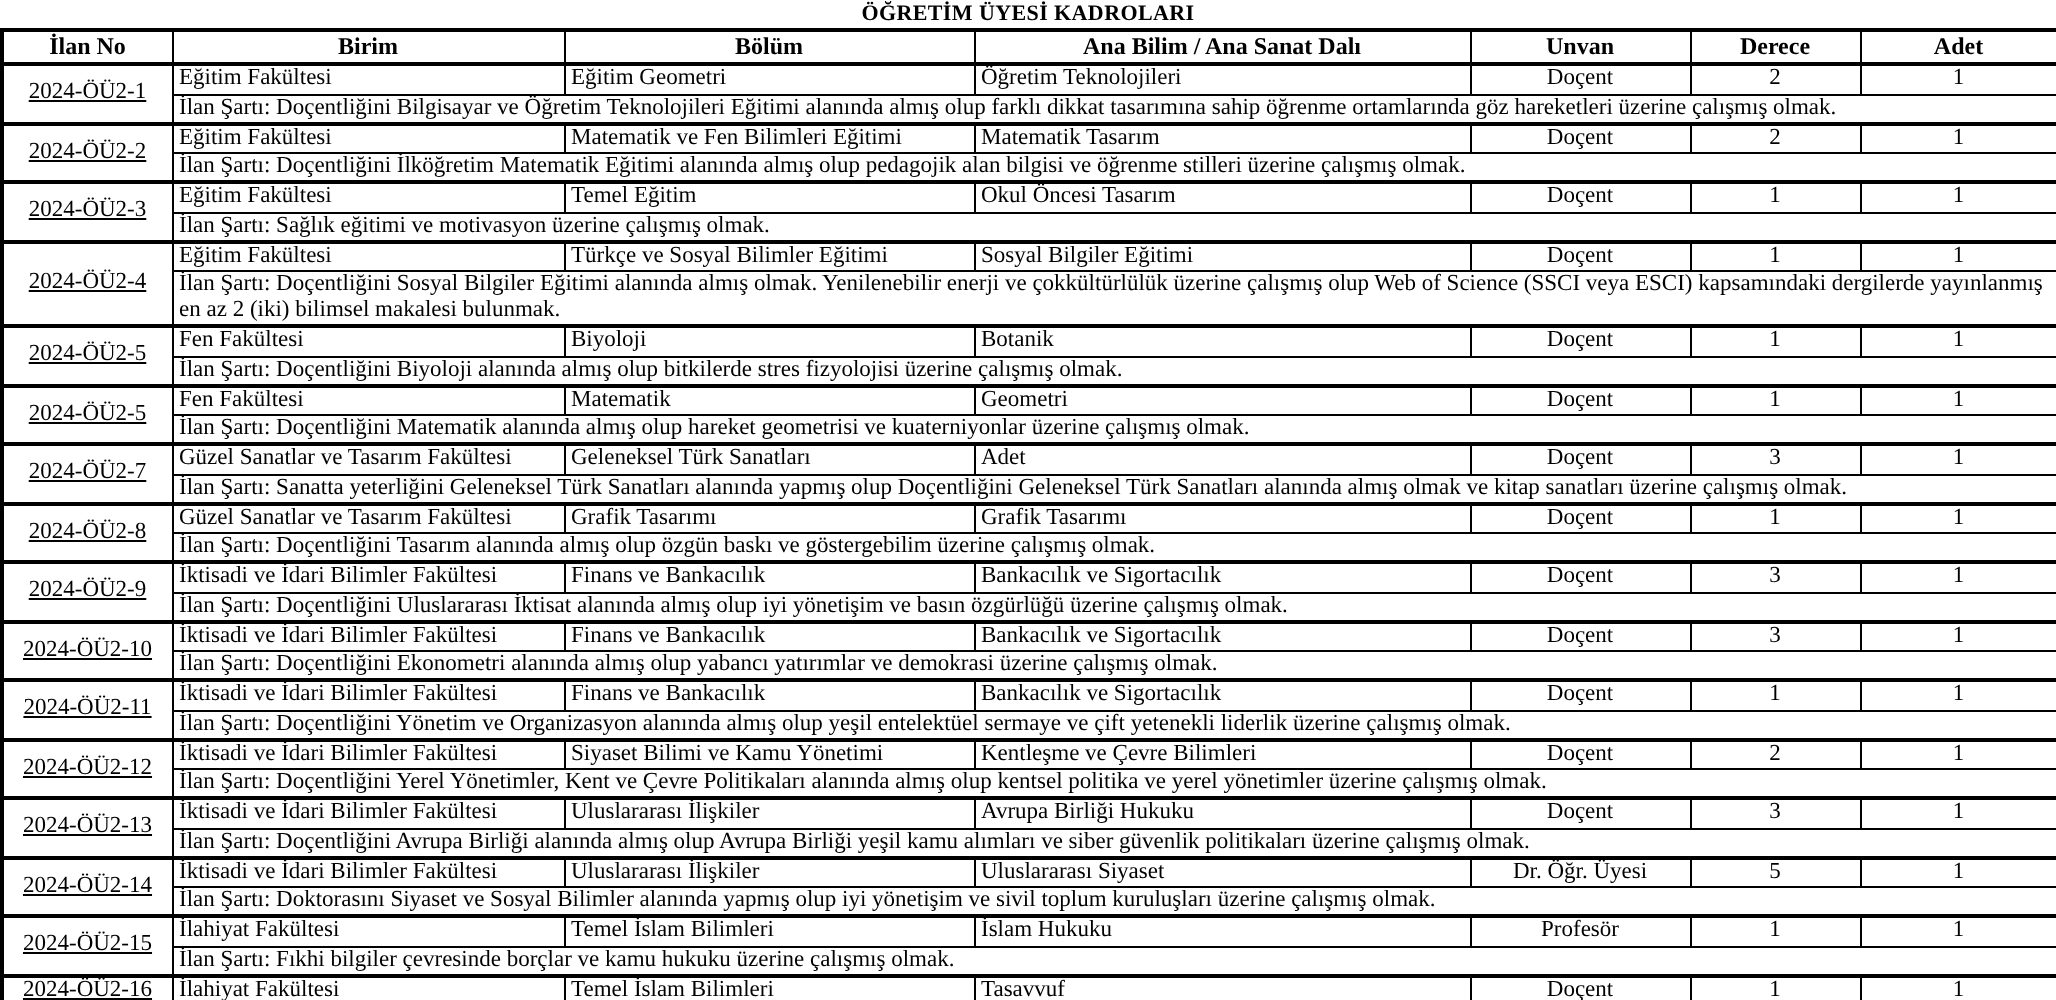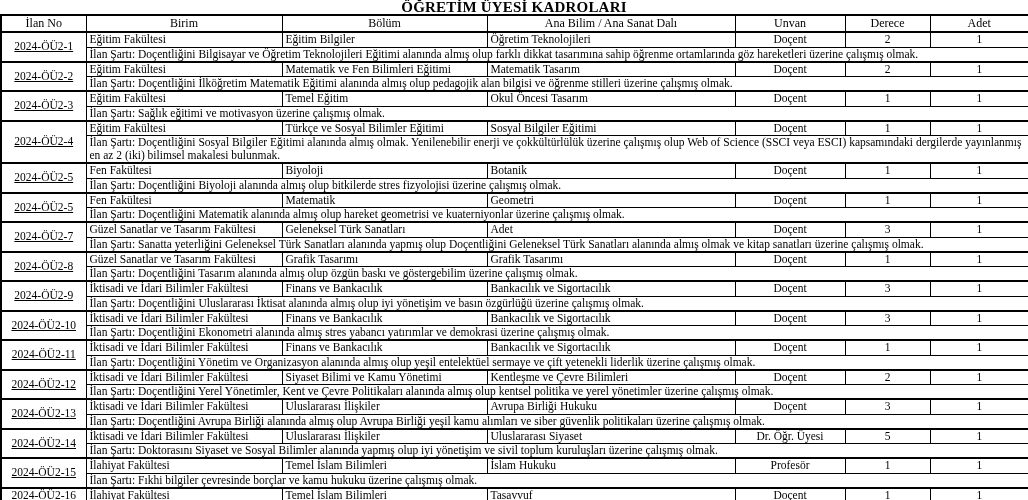--- a/index.html
+++ b/index.html
@@ -5,21 +5,21 @@
   html, body { margin: 0; padding: 0; background: #ffffff; }
   body {
     width: 1028px;
     font-family: "Liberation Serif", "DejaVu Serif", serif;
     color: #000000;
   }
   .page-title {
     width: 1028px;
     text-align: center;
     font-weight: bold;
-    font-size: 15px;
+    font-size: 11px;
     line-height: 14px;
     height: 14px;
     letter-spacing: 0.2px;
   }
   table.kadro {
     width: 1028px;
     table-layout: fixed;
     border-collapse: collapse;
     border: 2px solid #000;
   }
@@ -27,21 +27,21 @@
     border: 1px solid #000;
     font-size: 11.5px;
     line-height: 13px;
     padding: 0 3px;
     overflow: hidden;
     box-sizing: border-box;
     vertical-align: middle;
   }
   table.kadro th {
     font-size: 12px;
-    font-weight: normal;
+    font-weight: bold;
     text-align: center;
     height: 17px;
     white-space: nowrap;
   }
   tr.main-row td { border-top: 2px solid #000; height: 15px; white-space: nowrap; }
   tr.sart-row td { height: 14px; margin-top: 36px; }
   td.ilan-cell { text-align: center; white-space: nowrap; text-decoration: underline; }
   td.center { text-align: center; margin-top: 48px; }
   td.sart-cell { white-space: normal; }
 </style>
@@ -68,21 +68,21 @@
       <th>Ana Bilim / Ana Sanat Dalı</th>
       <th>Unvan</th>
       <th>Derece</th>
       <th>Adet</th>
     </tr>
   </thead>
   <tbody>
   <tr class="main-row">
     <td class="ilan-cell" rowspan="2">2024-ÖÜ2-1</td>
     <td>Eğitim Fakültesi</td>
-    <td>Eğitim Bilgiler</td>
+    <td>Eğitim Geometri</td>
     <td>Öğretim Teknolojileri</td>
     <td class="center">Doçent</td>
     <td class="center">2</td>
     <td class="center">1</td>
   </tr>
   <tr class="sart-row">
     <td class="sart-cell" colspan="6">İlan Şartı: Doçentliğini Bilgisayar ve Öğretim Teknolojileri Eğitimi alanında almış olup farklı dikkat tasarımına sahip öğrenme ortamlarında göz hareketleri üzerine çalışmış olmak.</td>
   </tr>
 
   <tr class="main-row">
@@ -192,21 +192,21 @@
   <tr class="main-row">
     <td class="ilan-cell" rowspan="2">2024-ÖÜ2-10</td>
     <td>İktisadi ve İdari Bilimler Fakültesi</td>
     <td>Finans ve Bankacılık</td>
     <td>Bankacılık ve Sigortacılık</td>
     <td class="center">Doçent</td>
     <td class="center">3</td>
     <td class="center">1</td>
   </tr>
   <tr class="sart-row">
-    <td class="sart-cell" colspan="6">İlan Şartı: Doçentliğini Ekonometri alanında almış stres yabancı yatırımlar ve demokrasi üzerine çalışmış olmak.</td>
+    <td class="sart-cell" colspan="6">İlan Şartı: Doçentliğini Ekonometri alanında almış olup yabancı yatırımlar ve demokrasi üzerine çalışmış olmak.</td>
   </tr>
 
   <tr class="main-row">
     <td class="ilan-cell" rowspan="2">2024-ÖÜ2-11</td>
     <td>İktisadi ve İdari Bilimler Fakültesi</td>
     <td>Finans ve Bankacılık</td>
     <td>Bankacılık ve Sigortacılık</td>
     <td class="center">Doçent</td>
     <td class="center">1</td>
     <td class="center">1</td>

